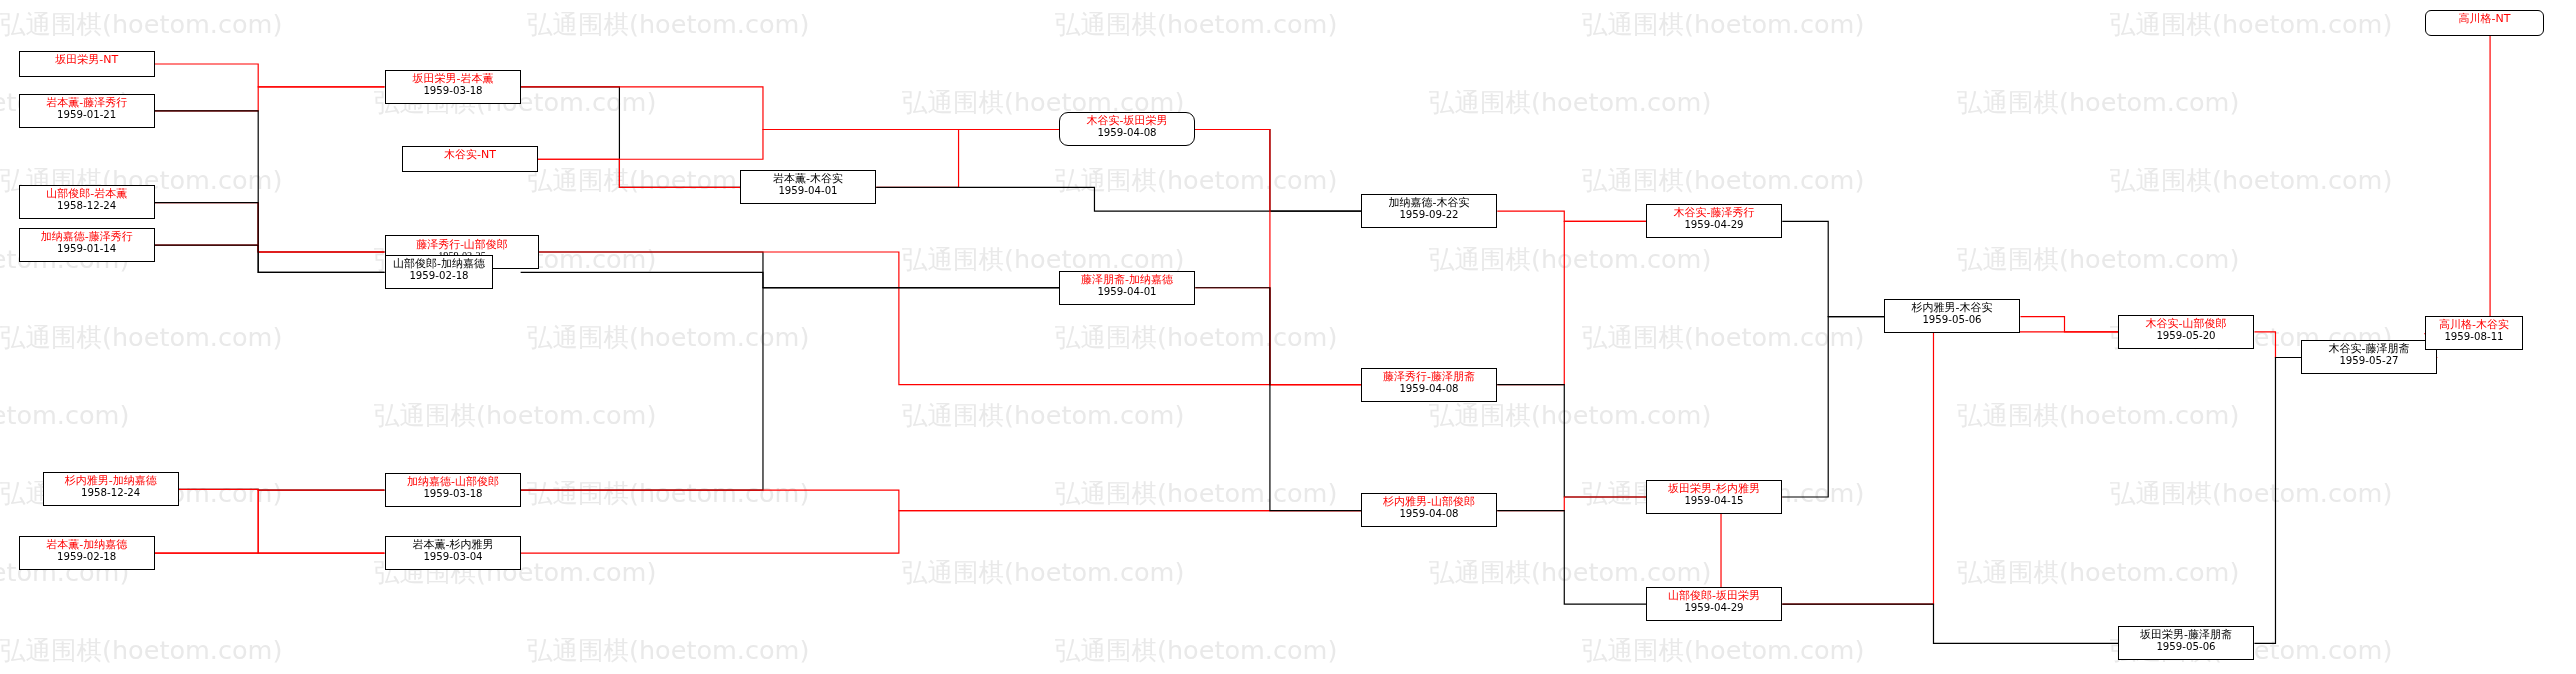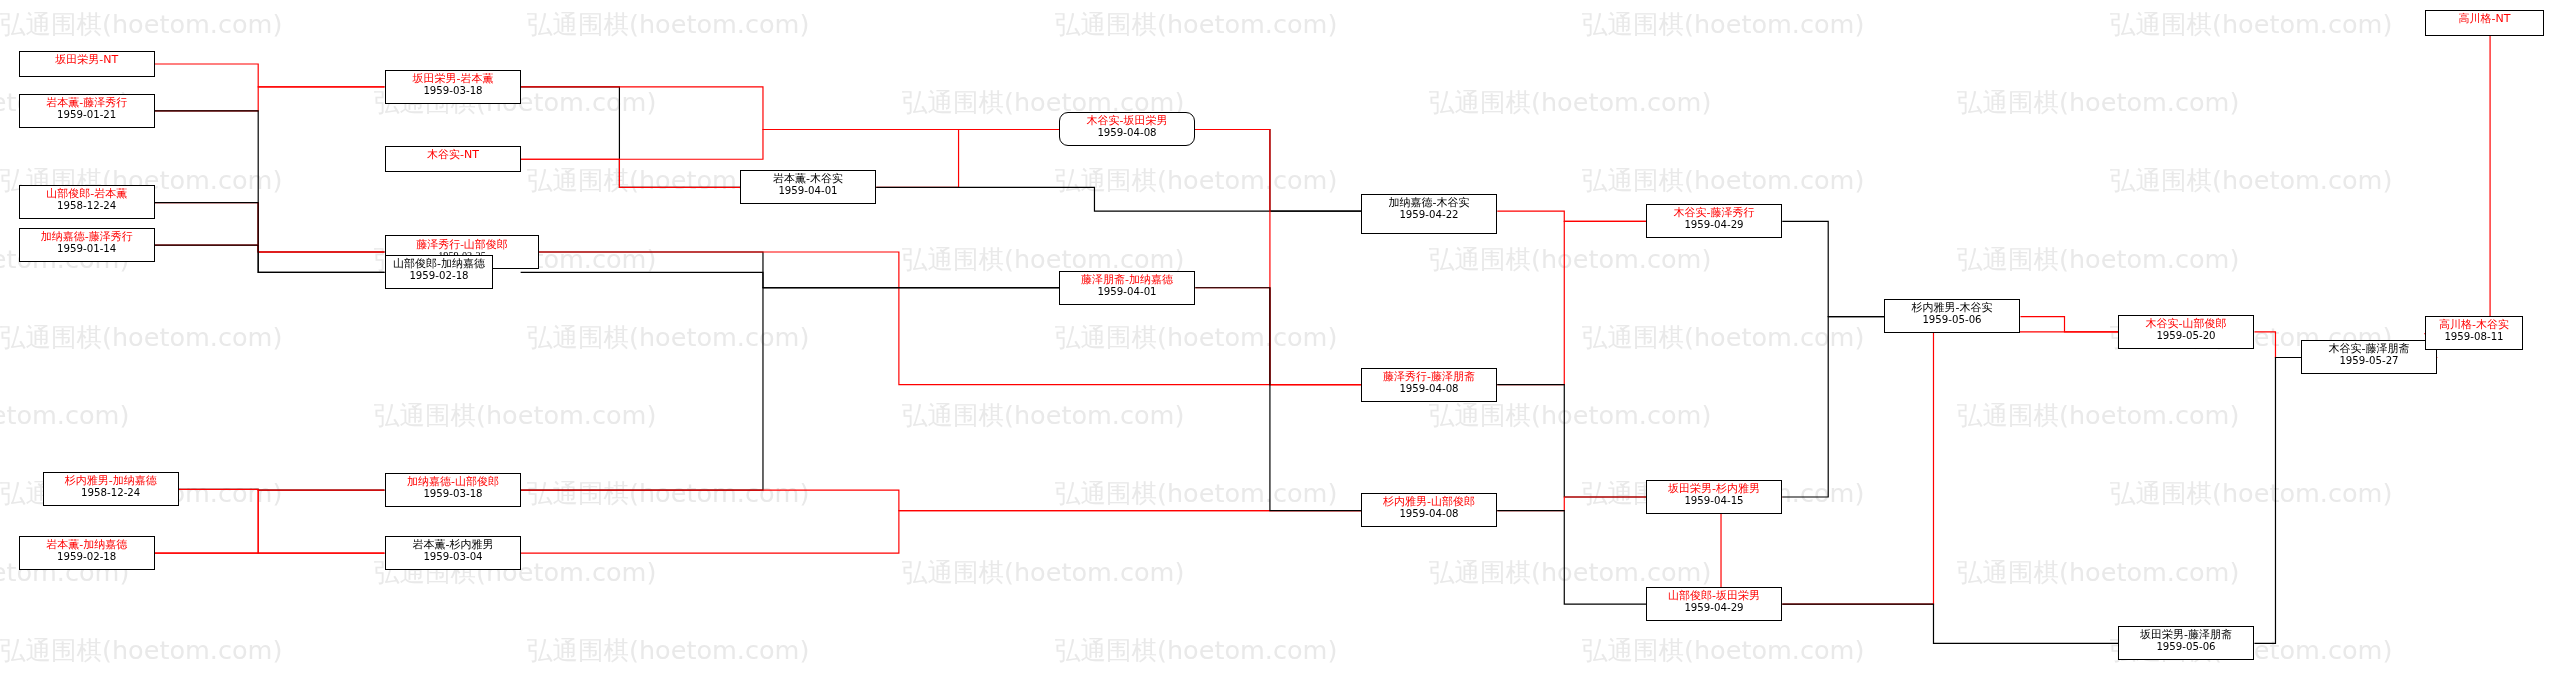--- a/index.html
+++ b/index.html
@@ -152,21 +152,21 @@
         <div class="l2 blk">1958-12-24</div>
       </div>
       <div class="node" style="left: 18.7px; top: 536px; width: 136px; height: 34px;">
         <div class="l1 red">岩本薫-加纳嘉德</div>
         <div class="l2 blk">1959-02-18</div>
       </div>
       <div class="node" style="left: 385px; top: 70px; width: 136px; height: 34px;">
         <div class="l1 red">坂田栄男-岩本薫</div>
         <div class="l2 blk">1959-03-18</div>
       </div>
-      <div class="node" style="left: 385px; top: 146px; width: 136px; height: 25.5px;">
+      <div class="node" style="left: 402px; top: 146px; width: 136px; height: 25.5px;">
         <div class="l1 red">木谷实-NT</div>
       </div>
       <div class="node" style="left: 385px; top: 235px; width: 154px; height: 34px; font-family: Liberation Serif, serif;">
         <div class="l1 red">藤泽秀行-山部俊郎</div>
         <div class="l2 blk">1959-02-25</div>
       </div>
       <div class="node" style="left: 385px; top: 255px; width: 108px; height: 34px;">
         <div class="l1 blk">山部俊郎-加纳嘉德</div>
         <div class="l2 blk">1959-02-18</div>
       </div>
@@ -183,23 +183,23 @@
         <div class="l2 blk">1959-04-01</div>
       </div>
       <div class="node" style="left: 1059px; top: 112px; width: 136px; height: 34px; border-radius: 9px;">
         <div class="l1 red">木谷实-坂田栄男</div>
         <div class="l2 blk">1959-04-08</div>
       </div>
       <div class="node" style="left: 1059px; top: 271px; width: 136px; height: 34px;">
         <div class="l1 red">藤泽朋斋-加纳嘉德</div>
         <div class="l2 blk">1959-04-01</div>
       </div>
-      <div class="node" style="left: 1361px; top: 194px; width: 136px; height: 40px;">
+      <div class="node" style="left: 1361px; top: 194px; width: 136px; height: 34px;">
         <div class="l1 blk">加纳嘉德-木谷实</div>
-        <div class="l2 blk">1959-04-22</div>
+        <div class="l2 blk">1959-09-22</div>
       </div>
       <div class="node" style="left: 1361px; top: 368px; width: 136px; height: 34px;">
         <div class="l1 red">藤泽秀行-藤泽朋斋</div>
         <div class="l2 blk">1959-04-08</div>
       </div>
       <div class="node" style="left: 1361px; top: 493px; width: 136px; height: 34px;">
         <div class="l1 red">杉内雅男-山部俊郎</div>
         <div class="l2 blk">1959-04-08</div>
       </div>
       <div class="node" style="left: 1646px; top: 204px; width: 136px; height: 34px;">
@@ -223,21 +223,21 @@
         <div class="l2 blk">1959-05-20</div>
       </div>
       <div class="node" style="left: 2118px; top: 626px; width: 136px; height: 34px;">
         <div class="l1 blk">坂田栄男-藤泽朋斋</div>
         <div class="l2 blk">1959-05-06</div>
       </div>
       <div class="node" style="left: 2301px; top: 340px; width: 136px; height: 34px;">
         <div class="l1 blk">木谷实-藤泽朋斋</div>
         <div class="l2 blk">1959-05-27</div>
       </div>
-      <div class="node" style="left: 2425px; top: 10.2px; width: 119px; height: 25.5px;">
+      <div class="node" style="left: 2425px; top: 10.2px; width: 119px; height: 25.5px; border-radius: 6px;">
         <div class="l1 red">高川格-NT</div>
       </div>
       <div class="node" style="left: 2425px; top: 316px; width: 98px; height: 34px;">
         <div class="l1 red">高川格-木谷实</div>
         <div class="l2 blk">1959-08-11</div>
       </div>
     </div>
 </div>
 
 

